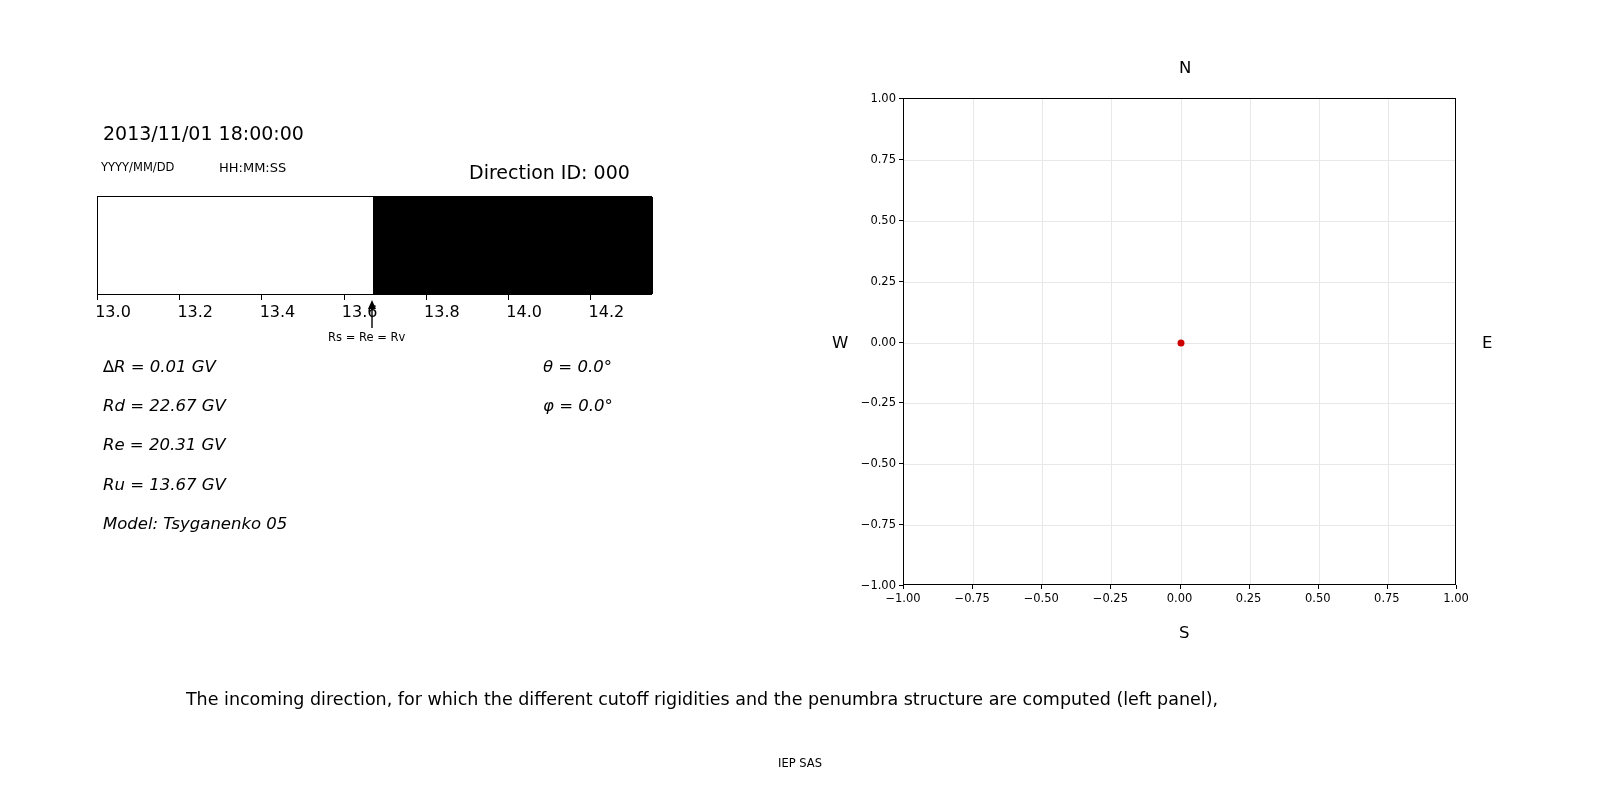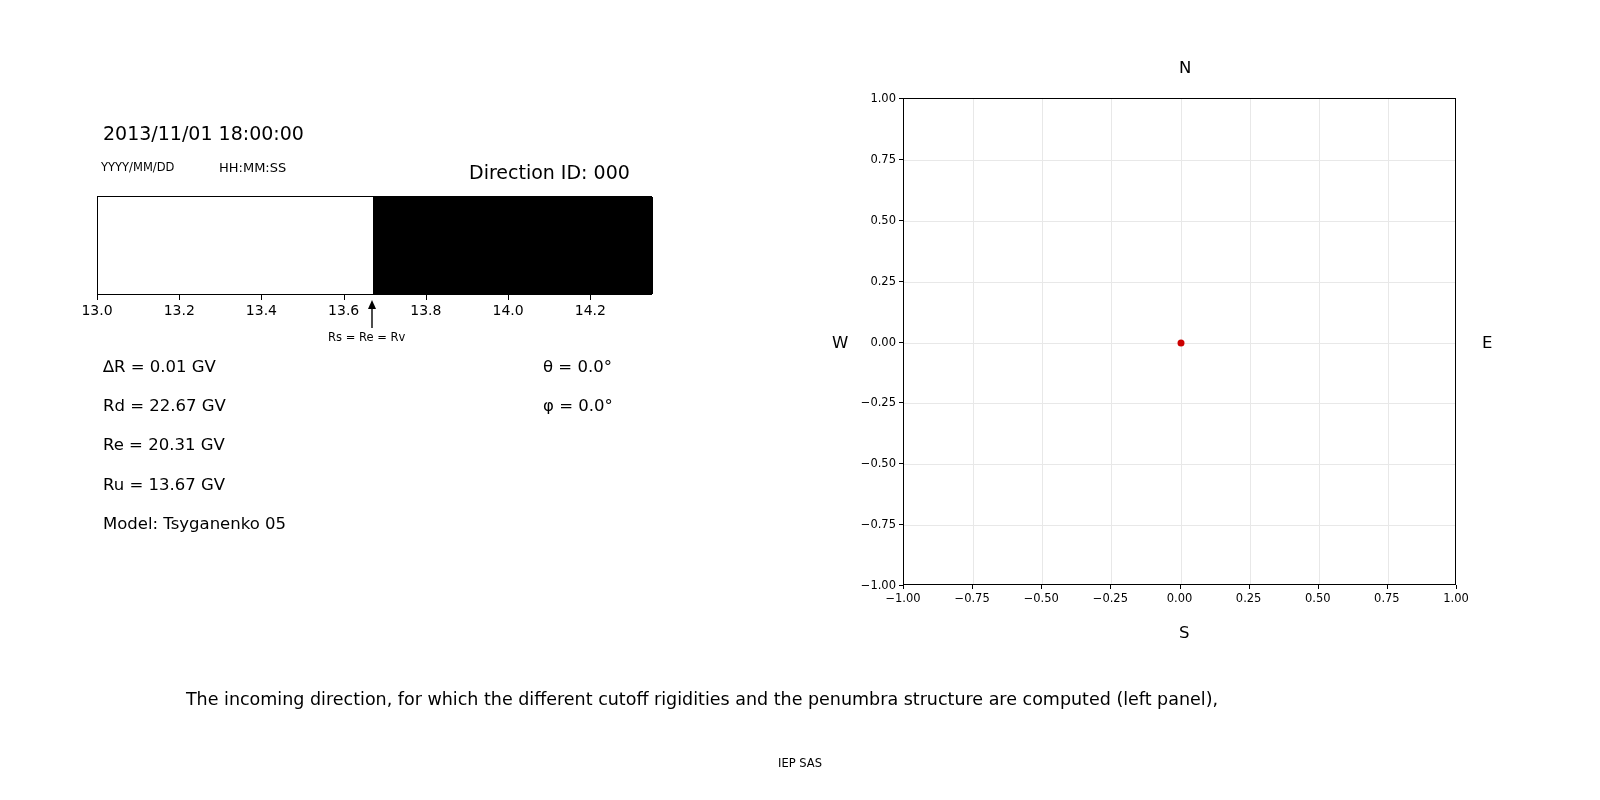--- a/index.html
+++ b/index.html
@@ -78,43 +78,45 @@
   .pen-tick {
     position: absolute;
     top: 295px;
     width: 1px;
     height: 5px;
     background: #000000;
   }
   .pen-tick-label {
     position: absolute;
     top: 302px;
-    font-size: 14px;
+    font-size: 16px;
     transform: translateX(-50%);
     white-space: nowrap;
+    margin-left: 16px;
   }
 
   #rs-arrow {
     position: absolute;
     left: 374px;
     top: 300px;
     width: 18px;
     height: 28px;
   }
   #rs-label {
     position: absolute;
     left: 328px;
     top: 330px;
     font-size: 11.5px;
   }
 
   .info-line {
     position: absolute;
     font-size: 16.5px;
     white-space: nowrap;
+    font-style: italic;
   }
   #info-dr    { left: 103px; top: 357px; }
   #info-rd    { left: 103px; top: 396px; }
   #info-re    { left: 103px; top: 435px; }
   #info-ru    { left: 103px; top: 475px; text-align: right; }
   #info-model { left: 103px; top: 514px; }
   #info-theta { left: 543px; top: 357px; }
   #info-phi   { left: 543px; top: 396px; }
 
   

